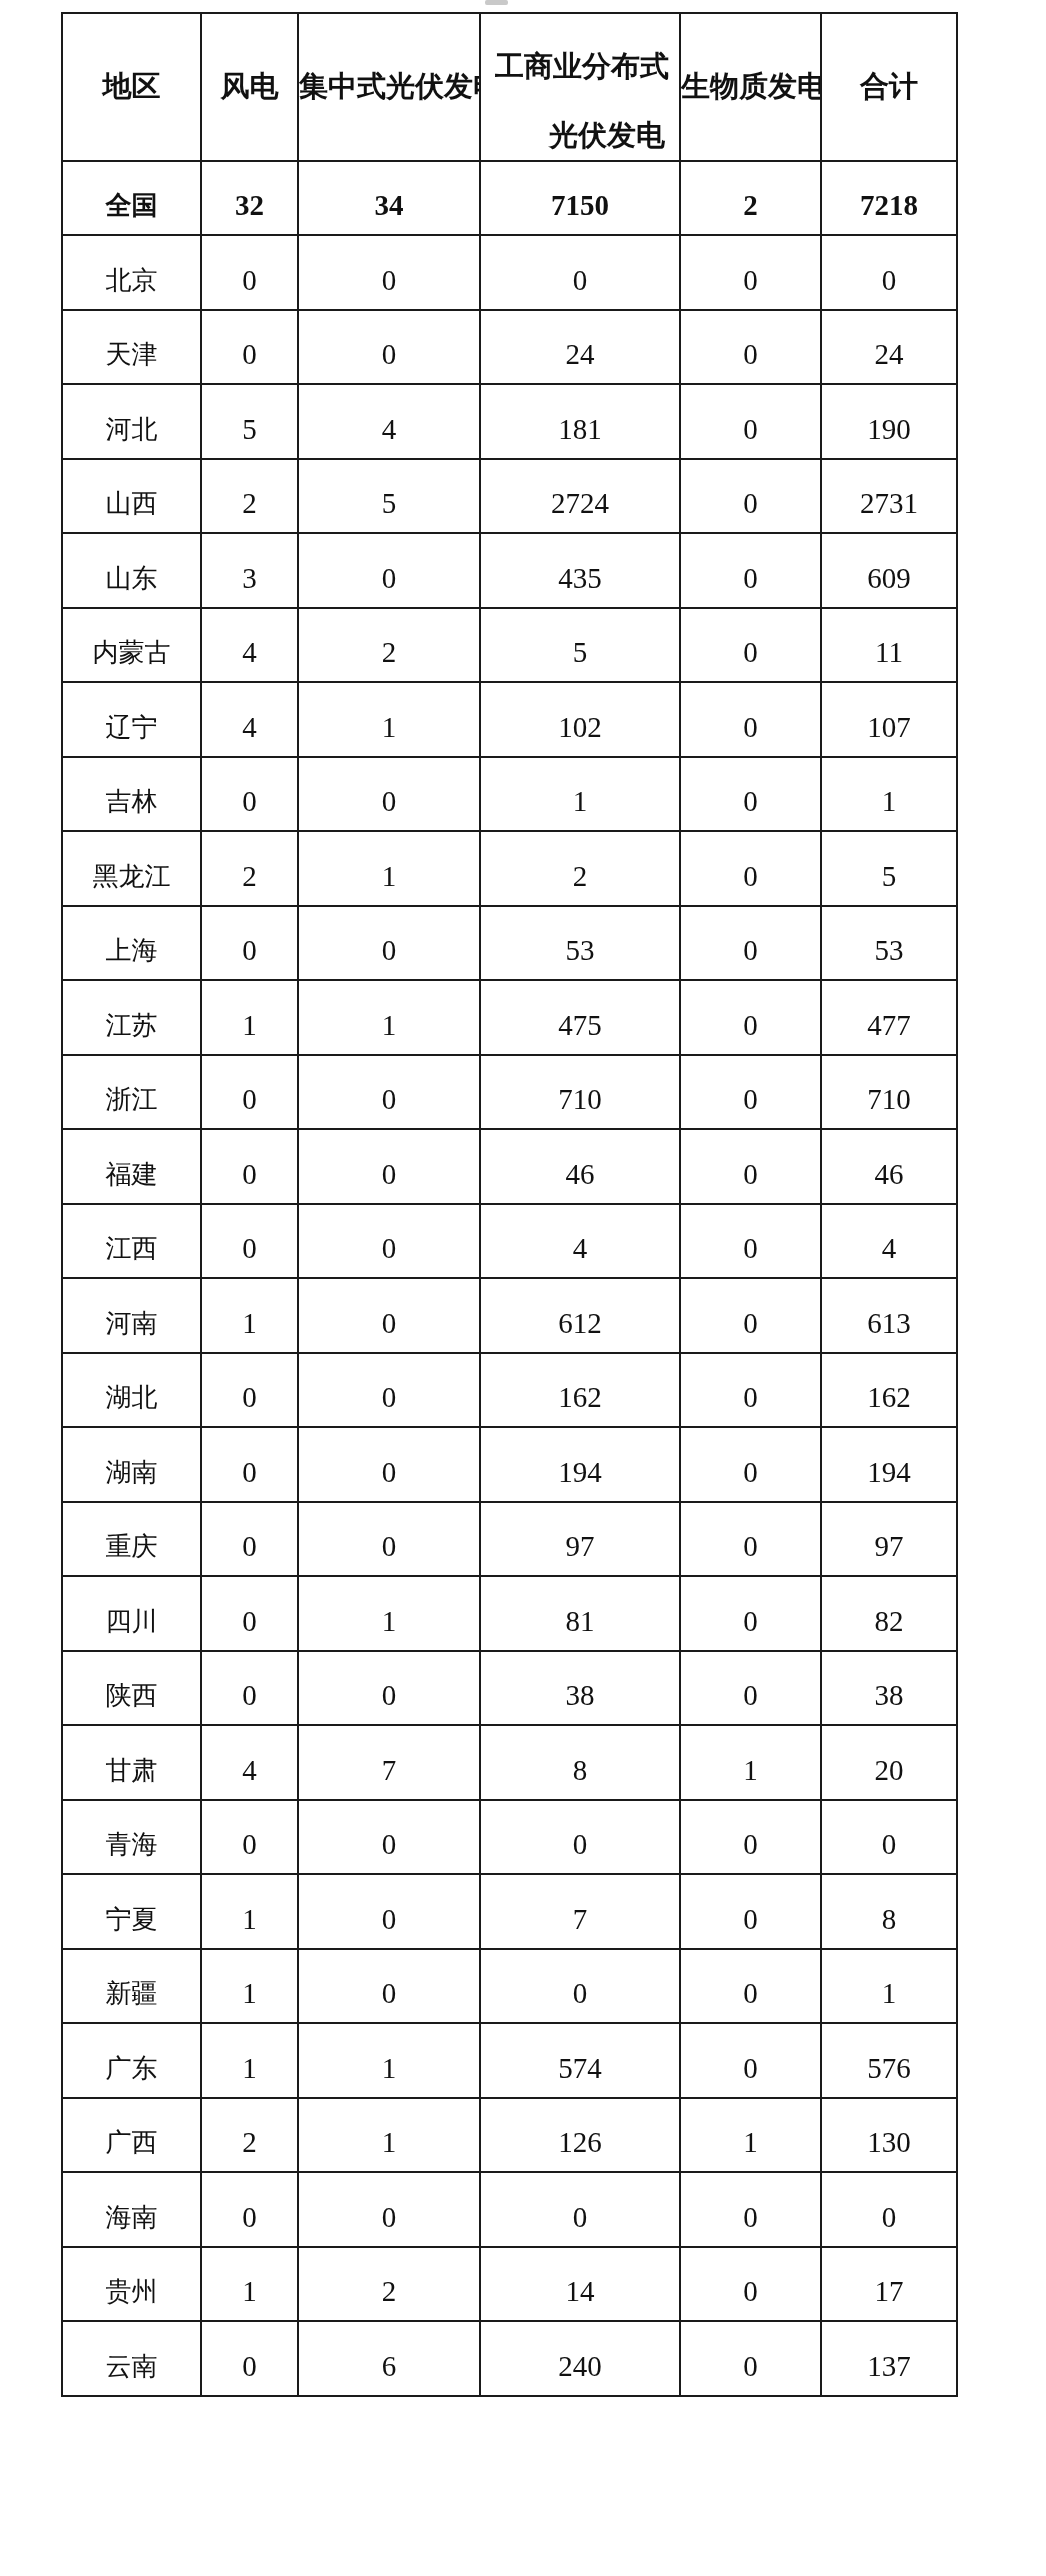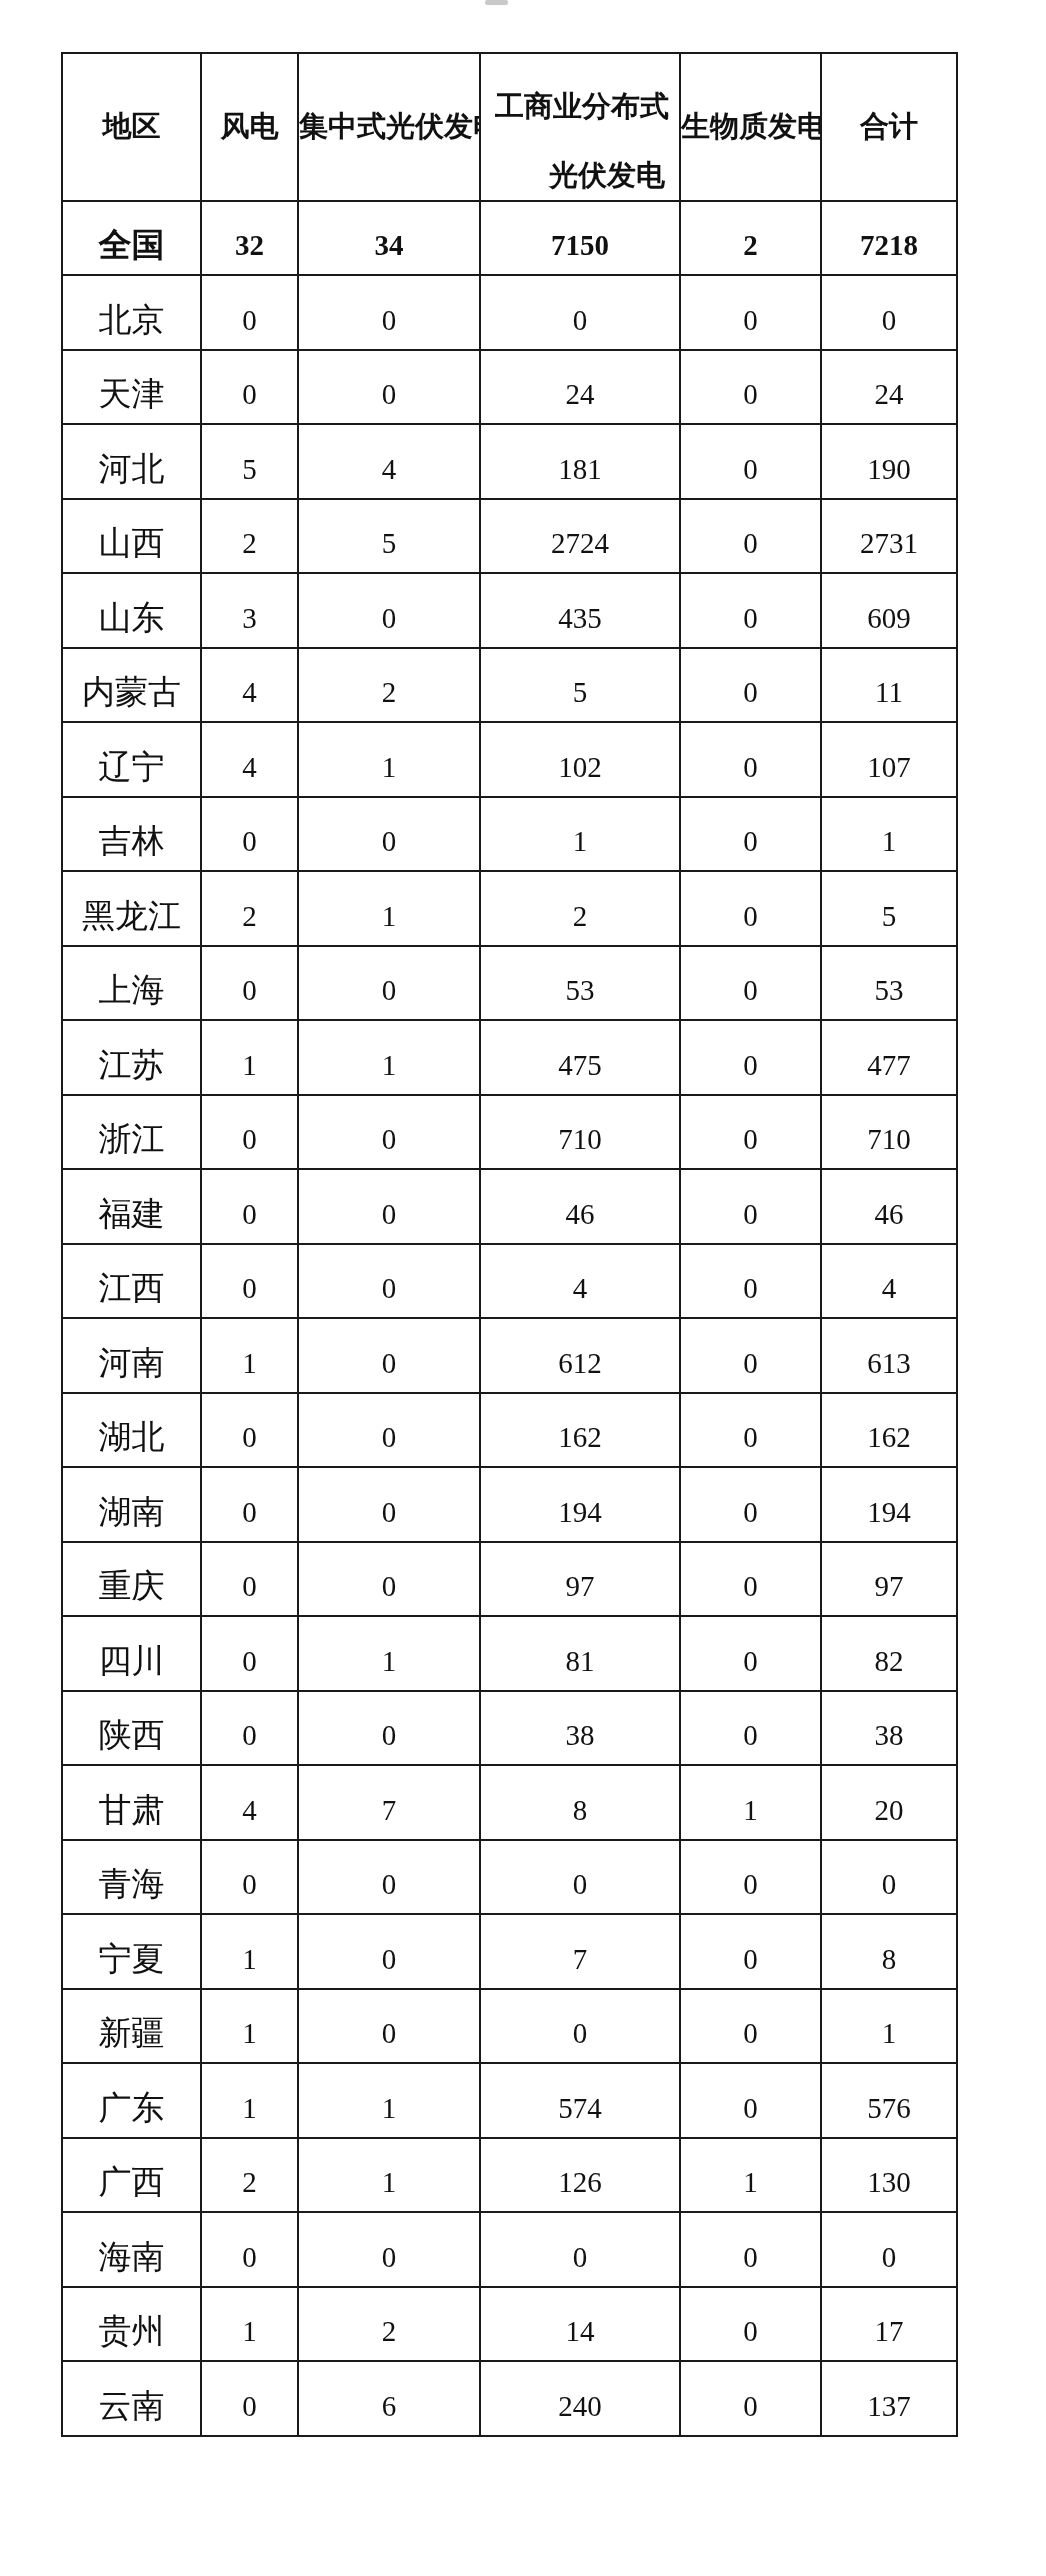--- a/index.html
+++ b/index.html
@@ -28,21 +28,20 @@
     border-radius: 1.9px;
   }
   table.data-table {
     position: absolute;
     left: 61px;
     top: 11.6px;
     border-collapse: collapse;
     table-layout: fixed;
     width: 895px;
     background: #ffffff;
-    margin-top: 40px;
   }
   .data-table th,
   .data-table td {
     border: 2.9px solid #1a1a1a;
     text-align: center;
     vertical-align: middle;
     overflow: hidden;
     white-space: nowrap;
     color: #111111;
   }
@@ -68,21 +67,21 @@
     margin-top: 29px;
     text-align: right;
     padding-left: 2.9px;
     font-family: Liberation Mono, monospace;
   }
   .data-table td {
     height: 57px;
     padding: 15.5px 3.9px 0 3.9px; 
   }
   td.region-cell {
-    font-size: 33px;
+    font-size: 26px;
     font-family: Liberation Serif, serif;
   }
   td.value-cell {
     font-size: 29px;
     font-family: "Liberation Serif", "DejaVu Serif", serif;
   }
   tr.bold-row td.region-cell,
   tr.bold-row td.value-cell {
     font-weight: 700;
   }

